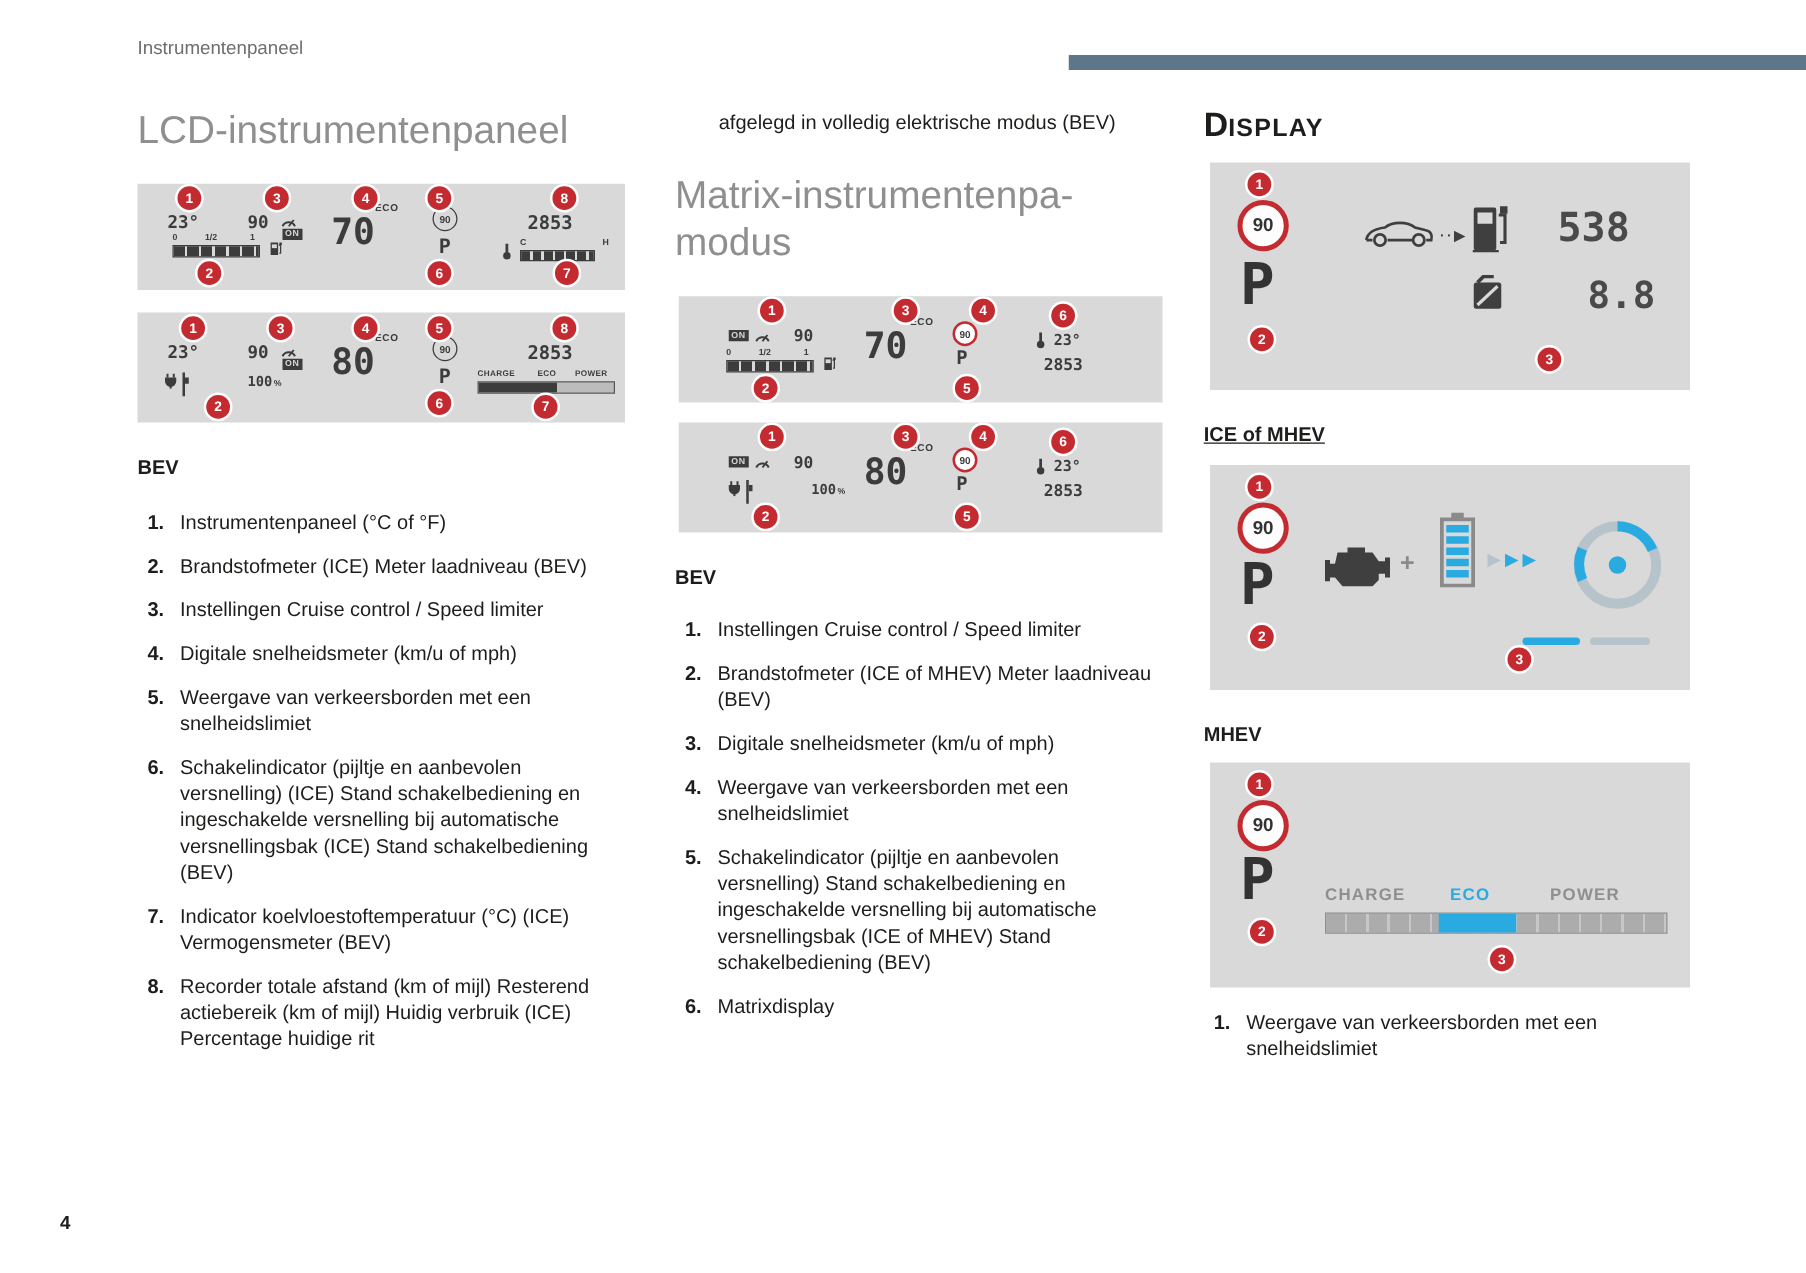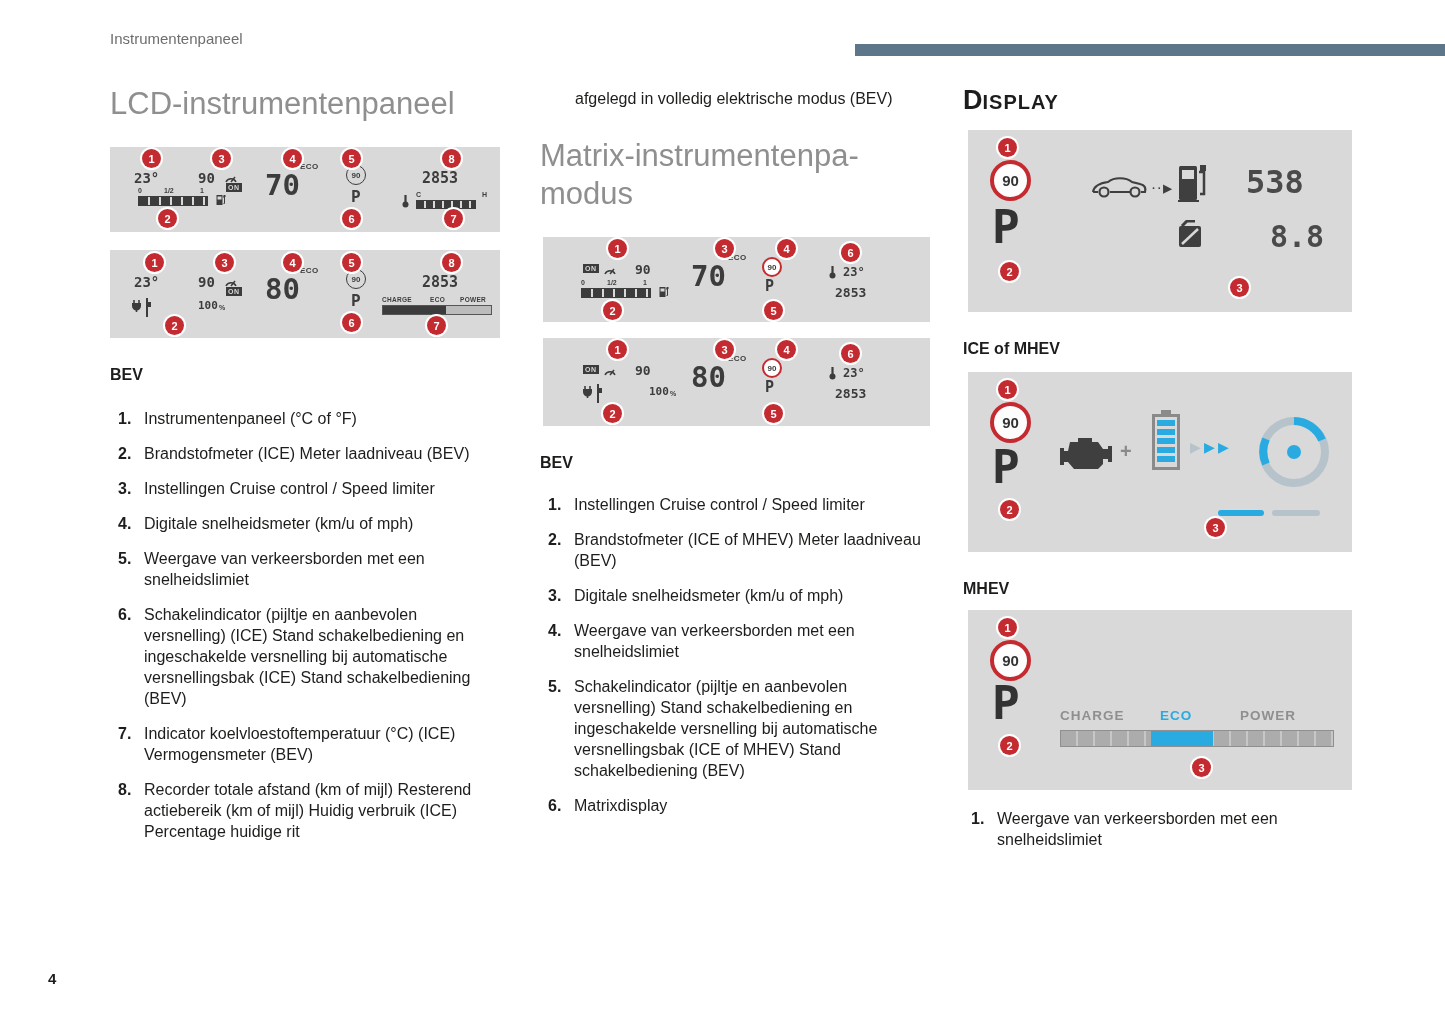--- a/index.html
+++ b/index.html
@@ -359,21 +359,21 @@
       <span class="abs" style="left:210px;top:90px;"><svg width="26" height="28" viewBox="0 0 26 28">
             <rect x="1" y="6" width="22" height="21" rx="2" fill="#3f3f3f"></rect>
             <path d="M4 6L9 1h8" fill="none" stroke="#3f3f3f" stroke-width="3"></path>
             <path d="M4 24L20 9" stroke="#d9d9d9" stroke-width="2.5"></path>
           </svg></span>
       <span class="seg7 abs" style="left:302px;top:92px;font-size:30px;color:#4a4a4a;">8.8</span>
 
       <span class="badge" style="left:262px;top:148px;">3</span>
     </div>
 
-    <div class="panel-label" style="margin-top:28px;">ICE of MHEV</div>
+    <div class="panel-label" style="margin-top:28px;text-decoration:underline;">ICE of MHEV</div>
 
     <div class="panel" style="width:384px;height:180px;margin-top:14px;margin-left:5px;">
       <span class="badge" style="left:30px;top:8px;">1</span>
       <span class="sign-red-lg abs" style="left:22px;top:30px;">90</span>
       <span class="big-p abs" style="left:24px;top:72px;">P</span>
       <span class="badge" style="left:32px;top:128px;">2</span>
 
       <span class="abs" style="left:92px;top:62px;"><svg width="52" height="38" viewBox="0 0 52 38">
             <path d="M10 8h8V4h14v4h6l5 7h5v-3h4v16h-4v-3h-5v5l-5 5H14l-6-7H4v3H0V14h4v3h4z" fill="#3f3f3f"></path>
           </svg></span>

